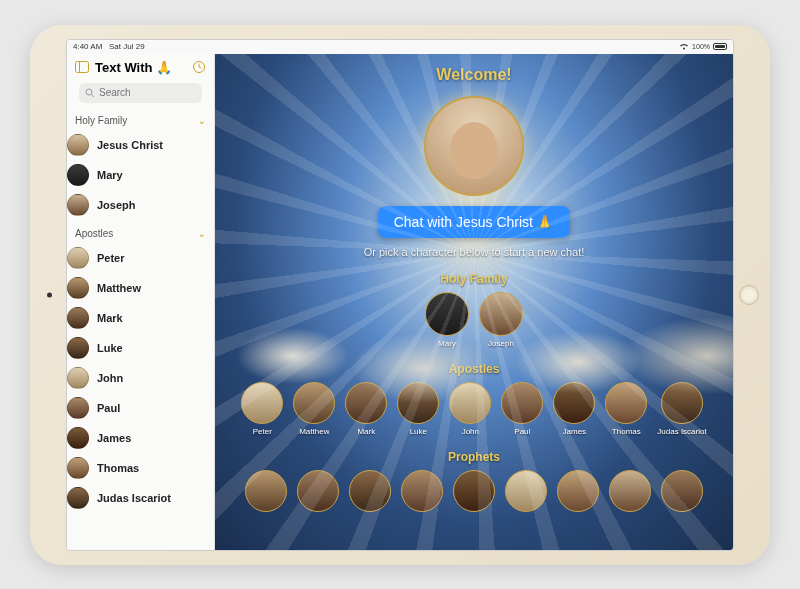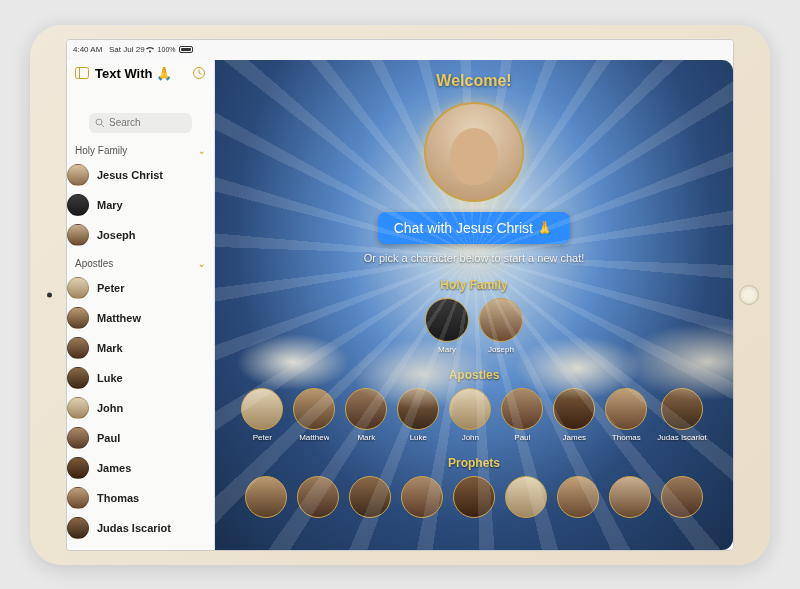--- a/index.html
+++ b/index.html
@@ -29,42 +29,42 @@
   }
   .screen {
     width: 100%; height: 100%;
     background: #fff;
     border-radius: 4px;
     overflow: hidden;
     display: flex; flex-direction: column;
     border: 1px solid #ccc;
   }
   .status-bar {
-    height: 20px; display: flex; align-items: center; 
+    height: 14px; display: flex; align-items: center; justify-content: space-between;
     padding: 0 6px; font-size: 8px; color: #333; background: #f8f8f8;
   }
   .status-right { display: flex; align-items: center; gap: 3px; }
   .wifi, .battery { display: inline-block; }
   .battery { width: 14px; height: 7px; border: 1px solid #333; border-radius: 2px; position: relative; }
   .battery::after { content:""; position:absolute; left:1px; top:1px; bottom:1px; right:1px; background:#333; border-radius:1px; }
   .app {
-    flex: 1; display: flex; overflow: hidden; border-radius: 11px;
+    flex: 1; display: flex; overflow: hidden;
   }
   
   .sidebar {
     width: 148px; background: #fafaf8; border-right: 1px solid #e0e0e0;
     display: flex; flex-direction: column; overflow-y: auto;
     font-size: 10px;
   }
   .sb-header {
     display: flex; align-items: center; gap: 6px; padding: 6px 8px 4px;
   }
   .sb-icon { width: 14px; height: 14px; display:flex; align-items:center; justify-content:center; color:#c9a227; }
   .sb-title { font-weight: 700; font-size: 13px; }
-  .search-wrap { padding: 4px 22px; margin-top: 24px; }
+  .search-wrap { padding: 4px 12px; }
   .search {
     width: 100%; height: 20px; border: none; background: #ececea;
     border-radius: 6px; padding: 0 6px 0 20px; font-size: 10px; color: #666;
     outline: none;
   }
   .search-box { position: relative; }
   .search-box .mag {
     position: absolute; left: 6px; top: 50%; transform: translateY(-50%);
     width: 10px; height: 10px; color: #999;
   }

